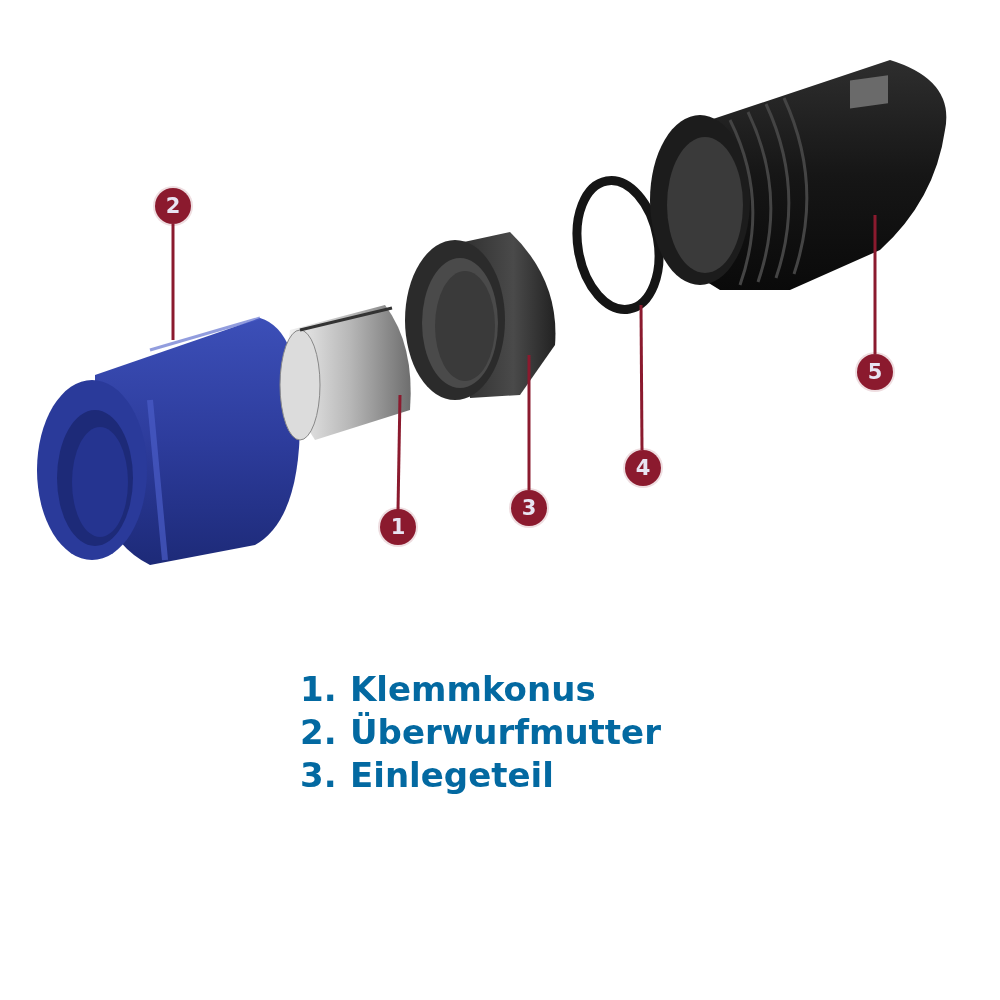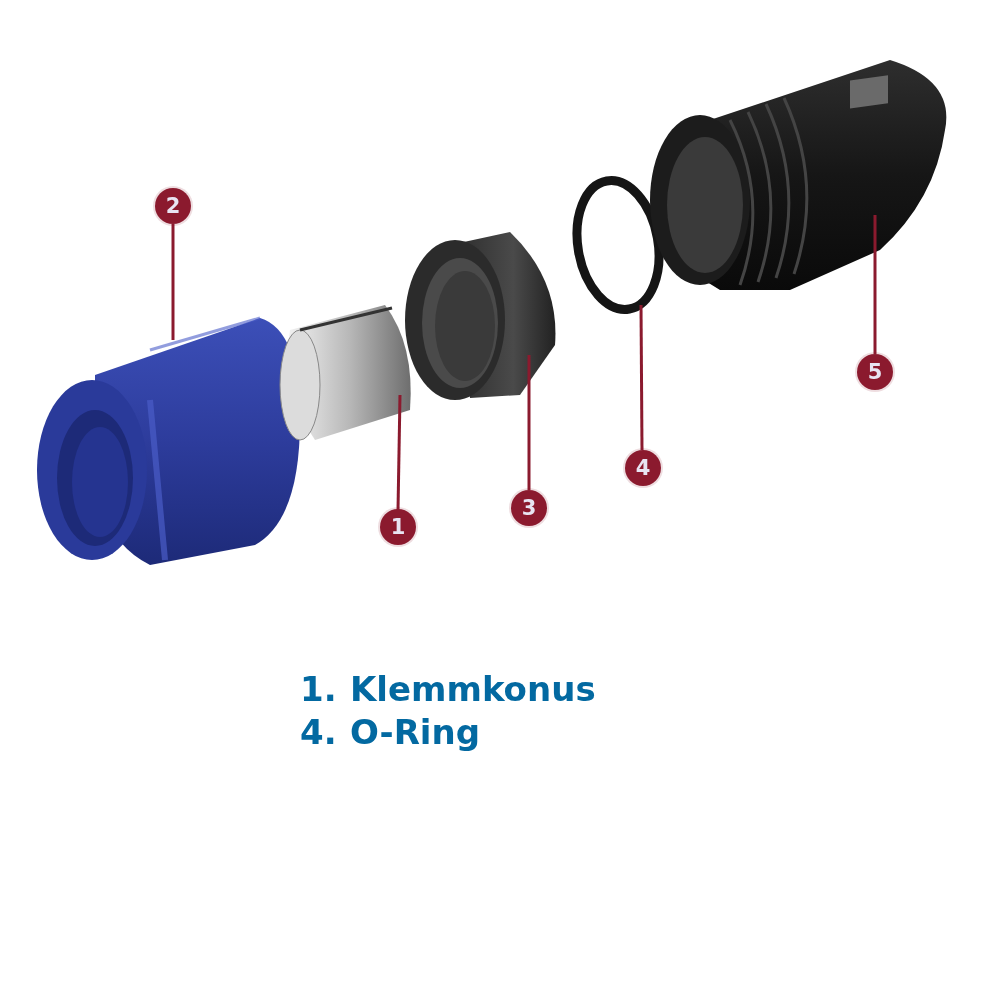--- a/index.html
+++ b/index.html
@@ -91,15 +91,18 @@
   <div class="callout" style="left:511px;top:490px;">3</div>
   <div class="callout" style="left:625px;top:450px;">4</div>
   <div class="callout" style="left:857px;top:354px;">5</div>
 </div>
 
 <div class="legend">
   <div class="legend-item">
     <span class="num">1.</span><span>Klemmkonus</span>
   </div>
   <div class="legend-item">
-    <span class="num">4.</span><span>O-Ring</span>
+    <span class="num">2.</span><span>Überwurfmutter</span>
+  </div>
+  <div class="legend-item">
+    <span class="num">3.</span><span>Einlegeteil</span>
   </div>
 </div>
 
 </body></html>

